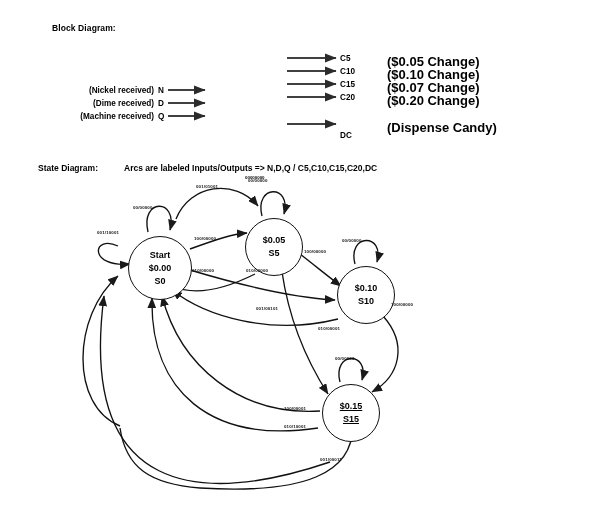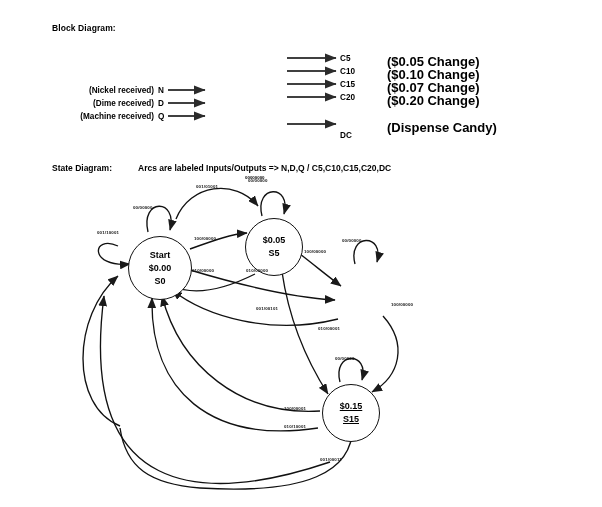--- a/index.html
+++ b/index.html
@@ -25,21 +25,21 @@
     font-size:8.5px;font-weight:bold;line-height:12px;
   }
   #vm-box span{display:block;text-align:center;}
 
   .in-text{font-size:8.2px;font-weight:bold;text-align:right;}
   .in-sym{font-size:8.2px;font-weight:bold;}
   .out-sym{font-size:8.2px;font-weight:bold;}
   .out-desc{font-size:13px;font-weight:bold;}
 
   
-  #sd-heading{left:52px;top:163px;font-size:8.5px;}
+  #sd-heading{left:38px;top:163px;font-size:8.5px;}
   #sd-heading .sd-sub{margin-left:26px;}
 
   #state-diagram{position:absolute;left:0;top:176px;width:602px;height:331px;}
 
   .node{
     position:absolute;border:1.7px solid #111;border-radius:50%;
     background:#fff;
     display:flex;flex-direction:column;align-items:center;justify-content:center;
     font-size:9px;font-weight:bold;line-height:13px;z-index:3;
   }
@@ -159,20 +159,24 @@
       <span class="n-line">Start</span>
       <span class="n-line">$0.00</span>
       <span class="n-line">S0</span>
     </div>
 
     <div class="node" style="left:245px;top:42px;width:56px;height:56px;">
       <span class="n-line">$0.05</span>
       <span class="n-line">S5</span>
     </div>
 
+    <div class="node" style="left:337px;top:90px;width:56px;height:56px;">
+      <span class="n-line">$0.10</span>
+      <span class="n-line">S10</span>
+    </div>
 
     <div class="node" style="left:322px;top:208px;width:56px;height:56px;text-decoration:underline;">
       <span class="n-line">$0.15</span>
       <span class="n-line">S15</span>
     </div>
 
     <div class="arc-label" style="left:133px;top:29px;">00/00000</div>
     <div class="arc-label" style="left:248px;top:2px;">00/00000</div>
     <div class="arc-label" style="left:342px;top:62px;">00/00000</div>
     <div class="arc-label" style="left:335px;top:180px;">00/00000</div>

